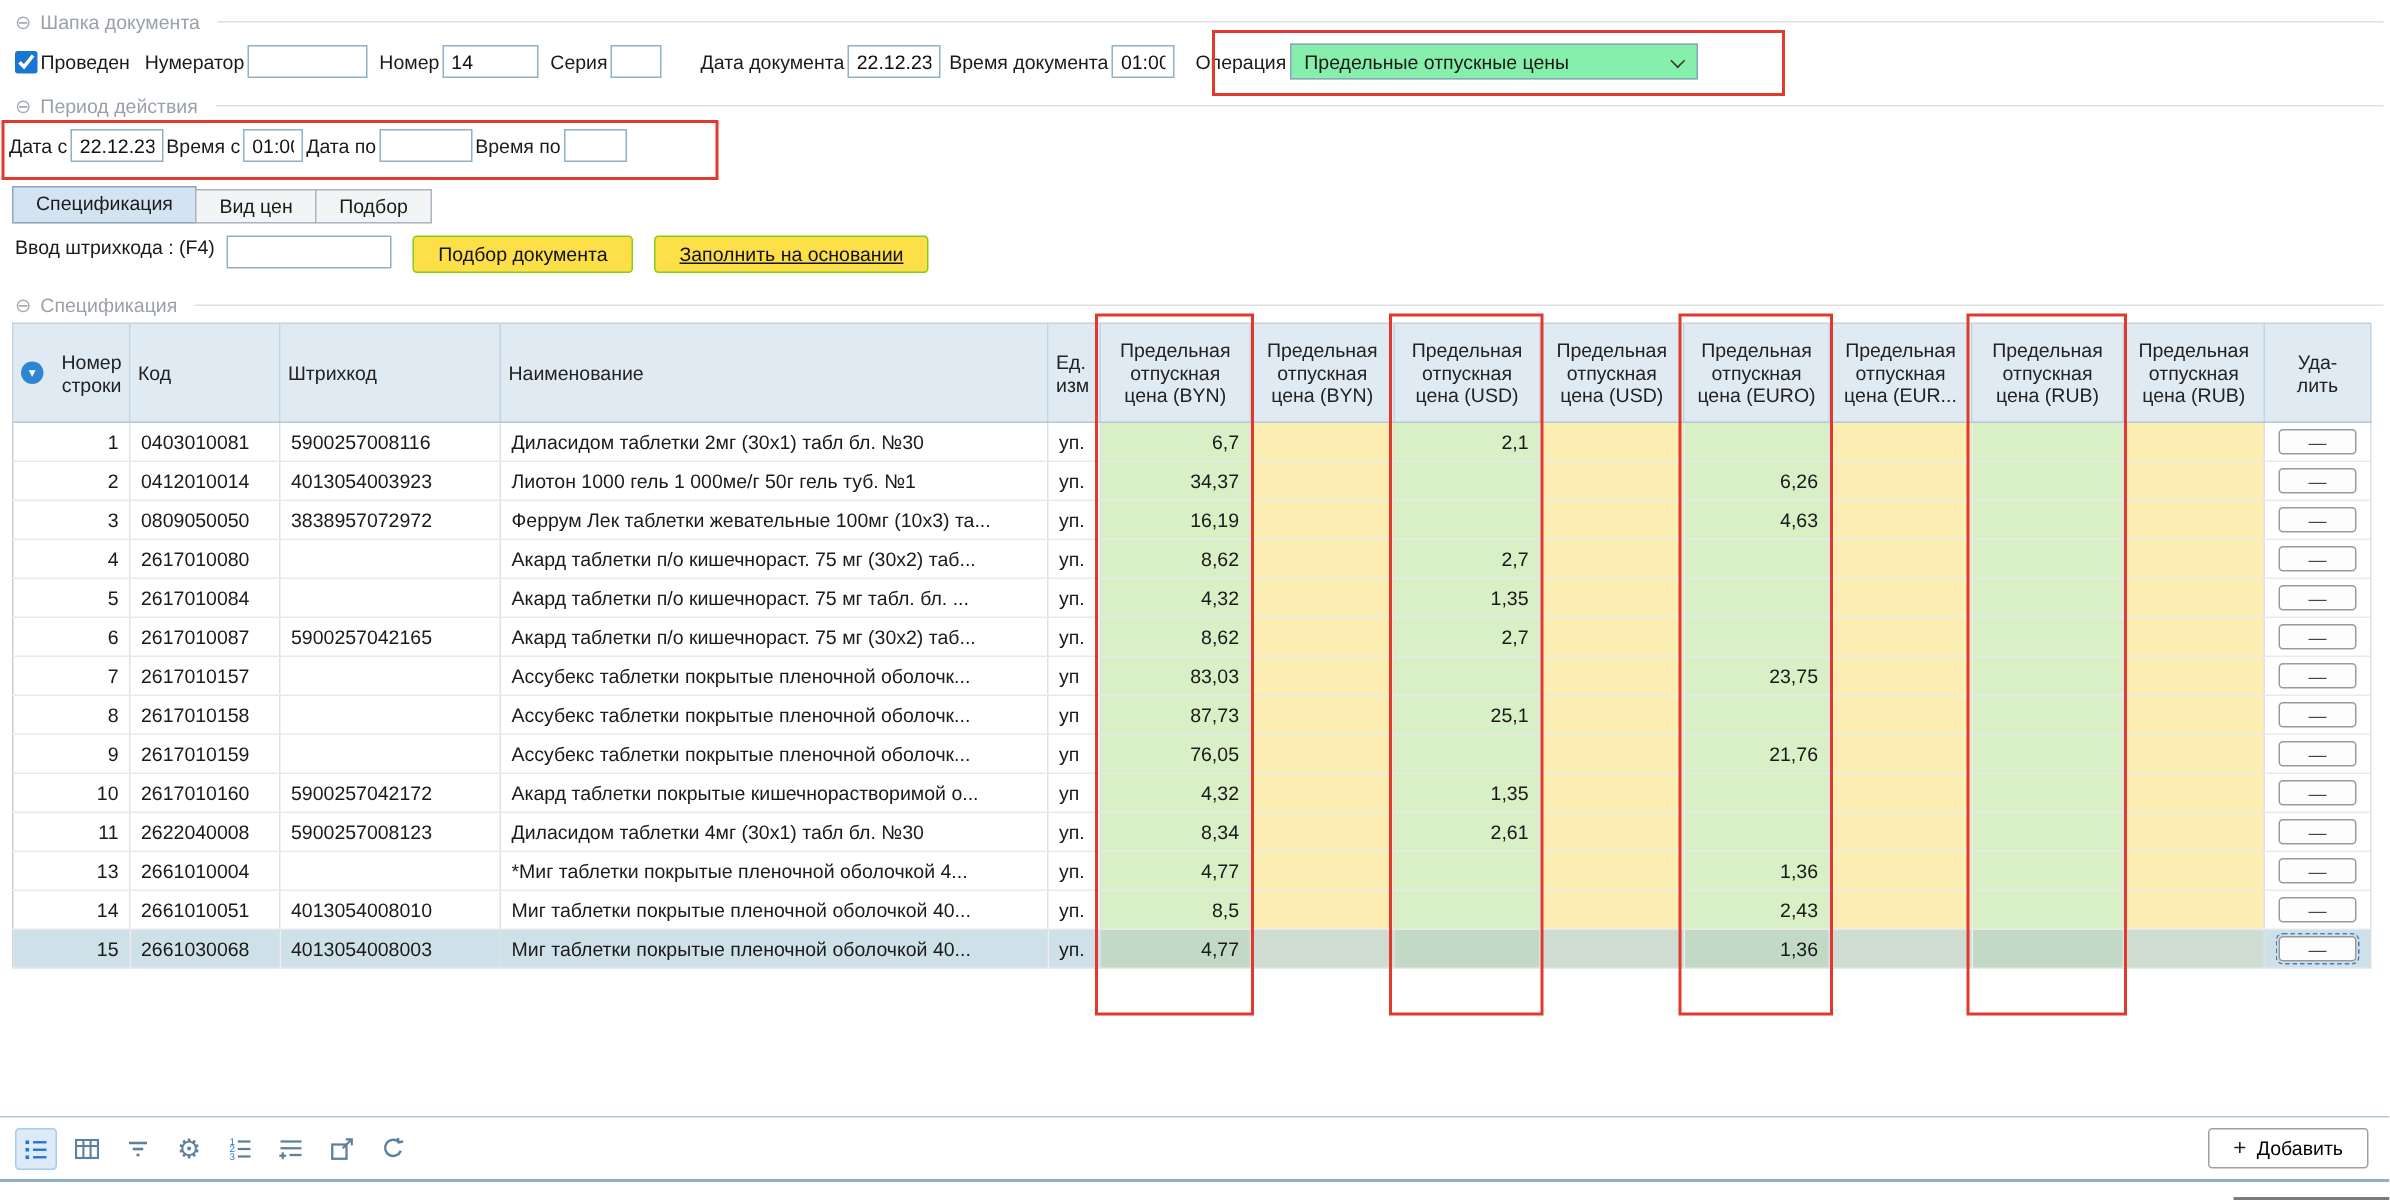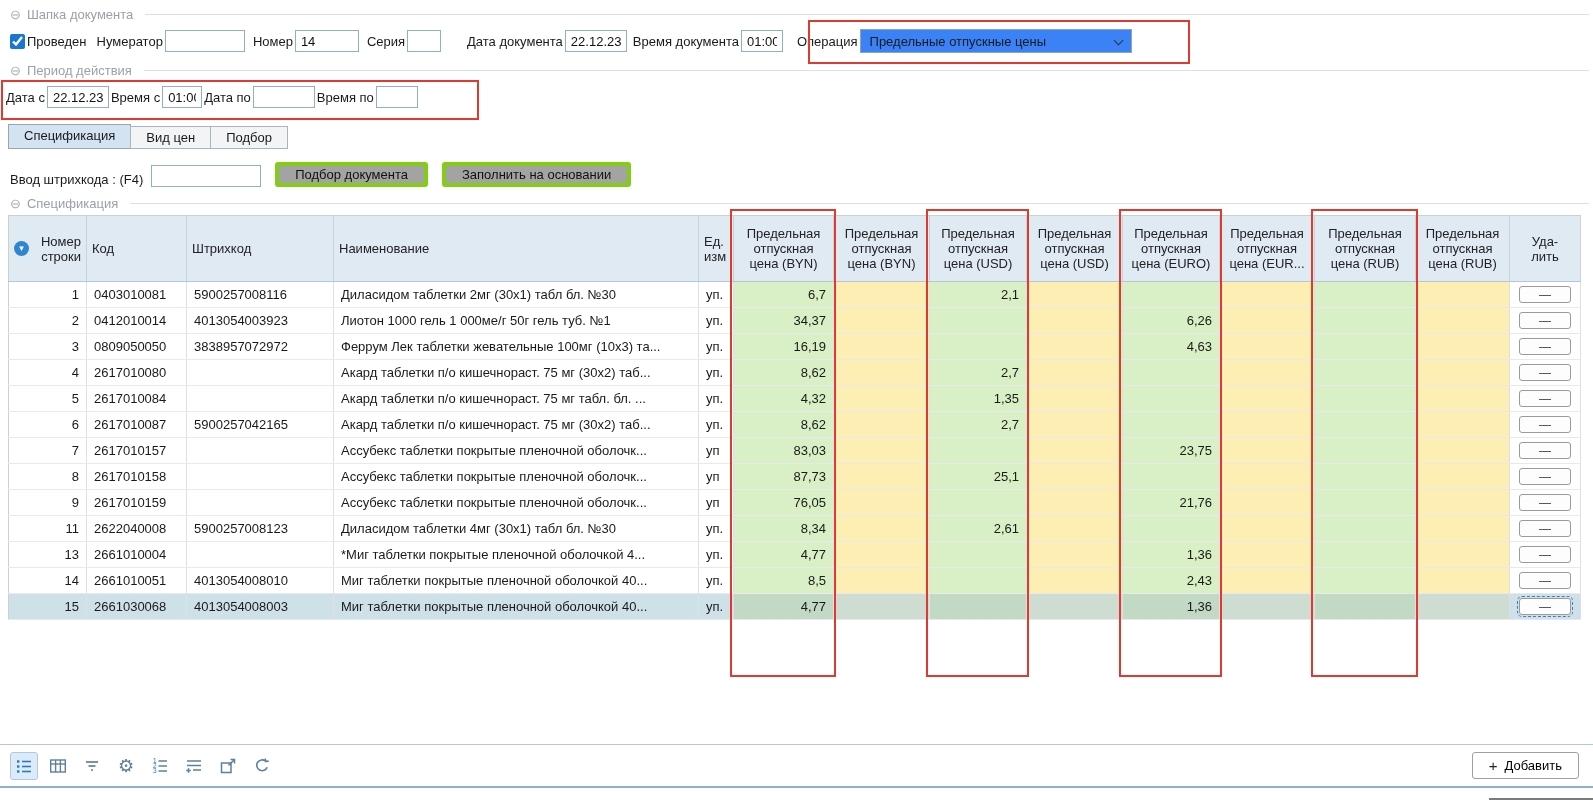--- a/index.html
+++ b/index.html
@@ -9,33 +9,33 @@
   
   .sec-title { display:flex; align-items:center; gap:6px; color:#9aa1a8; height:20px; padding-left:10px; }
   .sec-title .collapse { font-size:13px; color:#a7adb4; }
   .sec-title .rule { flex:1; height:1px; background:#dcdfe3; margin:0 4px 0 6px; }
 
   
   .frow { display:flex; align-items:center; gap:2px; height:34px; padding-left:10px; }
   .lbl { white-space:nowrap; }
   .inp { height:22px; border:1px solid #8fb0c8; background:#fff; padding:0 5px;
          font:13px "Liberation Sans", sans-serif; color:#111; }
-  .selbox { width:272px; height:24px; border:1px solid #8aa6bd; background:#3b82f6; position:relative;
+  .selbox { width:272px; height:24px; border:1px solid #8aa6bd; background:#86efac; position:relative;
             display:flex; align-items:center; padding:0 26px 0 9px; cursor:default; }
   .selbox .chev { position:absolute; right:9px; top:7px; width:7px; height:7px;
             border-right:1.7px solid #333; border-bottom:1.7px solid #333; transform:rotate(45deg); }
 
   
   .tabs { display:flex; margin:10px 0 0 8px; height:25px; align-items:flex-end; }
   .tab { border:1px solid #a8b4c0; background:#f2f4f6; padding:3px 15px 4px 15px; margin-right:-1px; height:23px; }
   .tab.active { background:#d3e3f2; border-color:#93a5b6; height:25px; }
 
   
-  .barcode-row { display:flex; align-items:flex-end; gap:8px; height:30px; margin:8px 0 0 2px; padding-left:8px; }
-  .btn { height:25px; border:4px solid #84cc16; border-radius:3px; background:#a3a3a3; padding:0 16px;
+  .barcode-row { display:flex; align-items:flex-start; gap:8px; height:30px; margin:8px 0 0 2px; padding-left:8px; }
+  .btn { height:25px; border:1px solid #84cc16; border-radius:3px; background:#fde047; padding:0 16px;
          font:13px "Liberation Sans", sans-serif; color:#111; cursor:pointer; }
 
   
   table.spec { border-collapse:collapse; table-layout:fixed; width:1572px; margin:2px 0 0 8px;
                border:1px solid #c9d0d6; }
   table.spec thead tr { height:66px; }
   table.spec th { background:#e0eaf2; border-right:1px solid #c6d4e0; border-bottom:1px solid #b5c6d4;
                   font-weight:normal; font-size:13px; color:#222; white-space:pre-line; line-height:15px;
                   vertical-align:middle; padding:0 5px; text-align:center; }
   table.spec th.c-code, table.spec th.c-barcode, table.spec th.c-name, table.spec th.c-unit { text-align:left; }
@@ -134,21 +134,21 @@
 <div class="tabs">
   <div class="tab active">Спецификация</div>
   <div class="tab">Вид цен</div>
   <div class="tab">Подбор</div>
 </div>
 
 <div class="barcode-row">
   <span class="lbl">Ввод штрихкода : (F4)</span>
   <input class="inp" style="width: 110px;" value="">
   <button class="btn" style="margin-left:6px;">Подбор документа</button>
-  <button class="btn" style="margin-left:6px;">Заполнить на основании</button>
+  <button class="btn" style="margin-left:6px;text-decoration:underline;">Заполнить на основании</button>
 </div>
 
 <div class="sec-title" style="margin-top:6px;">
   <span class="collapse">⊖</span>
   <span>Спецификация</span>
   <span class="rule"></span>
 </div>
 
 <table class="spec">
   <colgroup>
@@ -343,20 +343,36 @@
         <td class="k-yellow c-byn_y"></td>
         <td class="k-green c-usd_g"></td>
         <td class="k-yellow c-usd_y"></td>
         <td class="k-green c-eur_g">21,76</td>
         <td class="k-yellow c-eur_y"></td>
         <td class="k-green c-rub_g"></td>
         <td class="k-yellow c-rub_y"></td>
         <td class="k-del c-del"><button class="del-btn">—</button></td>
       </tr>
       <tr>
+        <td class="k-plain c-n">10</td>
+        <td class="k-plain c-code">2617010160</td>
+        <td class="k-plain c-barcode">5900257042172</td>
+        <td class="k-plain c-name">Акард таблетки покрытые кишечнорастворимой о...</td>
+        <td class="k-plain c-unit">уп</td>
+        <td class="k-green c-byn_g">4,32</td>
+        <td class="k-yellow c-byn_y"></td>
+        <td class="k-green c-usd_g">1,35</td>
+        <td class="k-yellow c-usd_y"></td>
+        <td class="k-green c-eur_g"></td>
+        <td class="k-yellow c-eur_y"></td>
+        <td class="k-green c-rub_g"></td>
+        <td class="k-yellow c-rub_y"></td>
+        <td class="k-del c-del"><button class="del-btn">—</button></td>
+      </tr>
+      <tr>
         <td class="k-plain c-n">11</td>
         <td class="k-plain c-code">2622040008</td>
         <td class="k-plain c-barcode">5900257008123</td>
         <td class="k-plain c-name">Диласидом таблетки 4мг (30х1) табл бл. №30</td>
         <td class="k-plain c-unit">уп.</td>
         <td class="k-green c-byn_g">8,34</td>
         <td class="k-yellow c-byn_y"></td>
         <td class="k-green c-usd_g">2,61</td>
         <td class="k-yellow c-usd_y"></td>
         <td class="k-green c-eur_g"></td>

